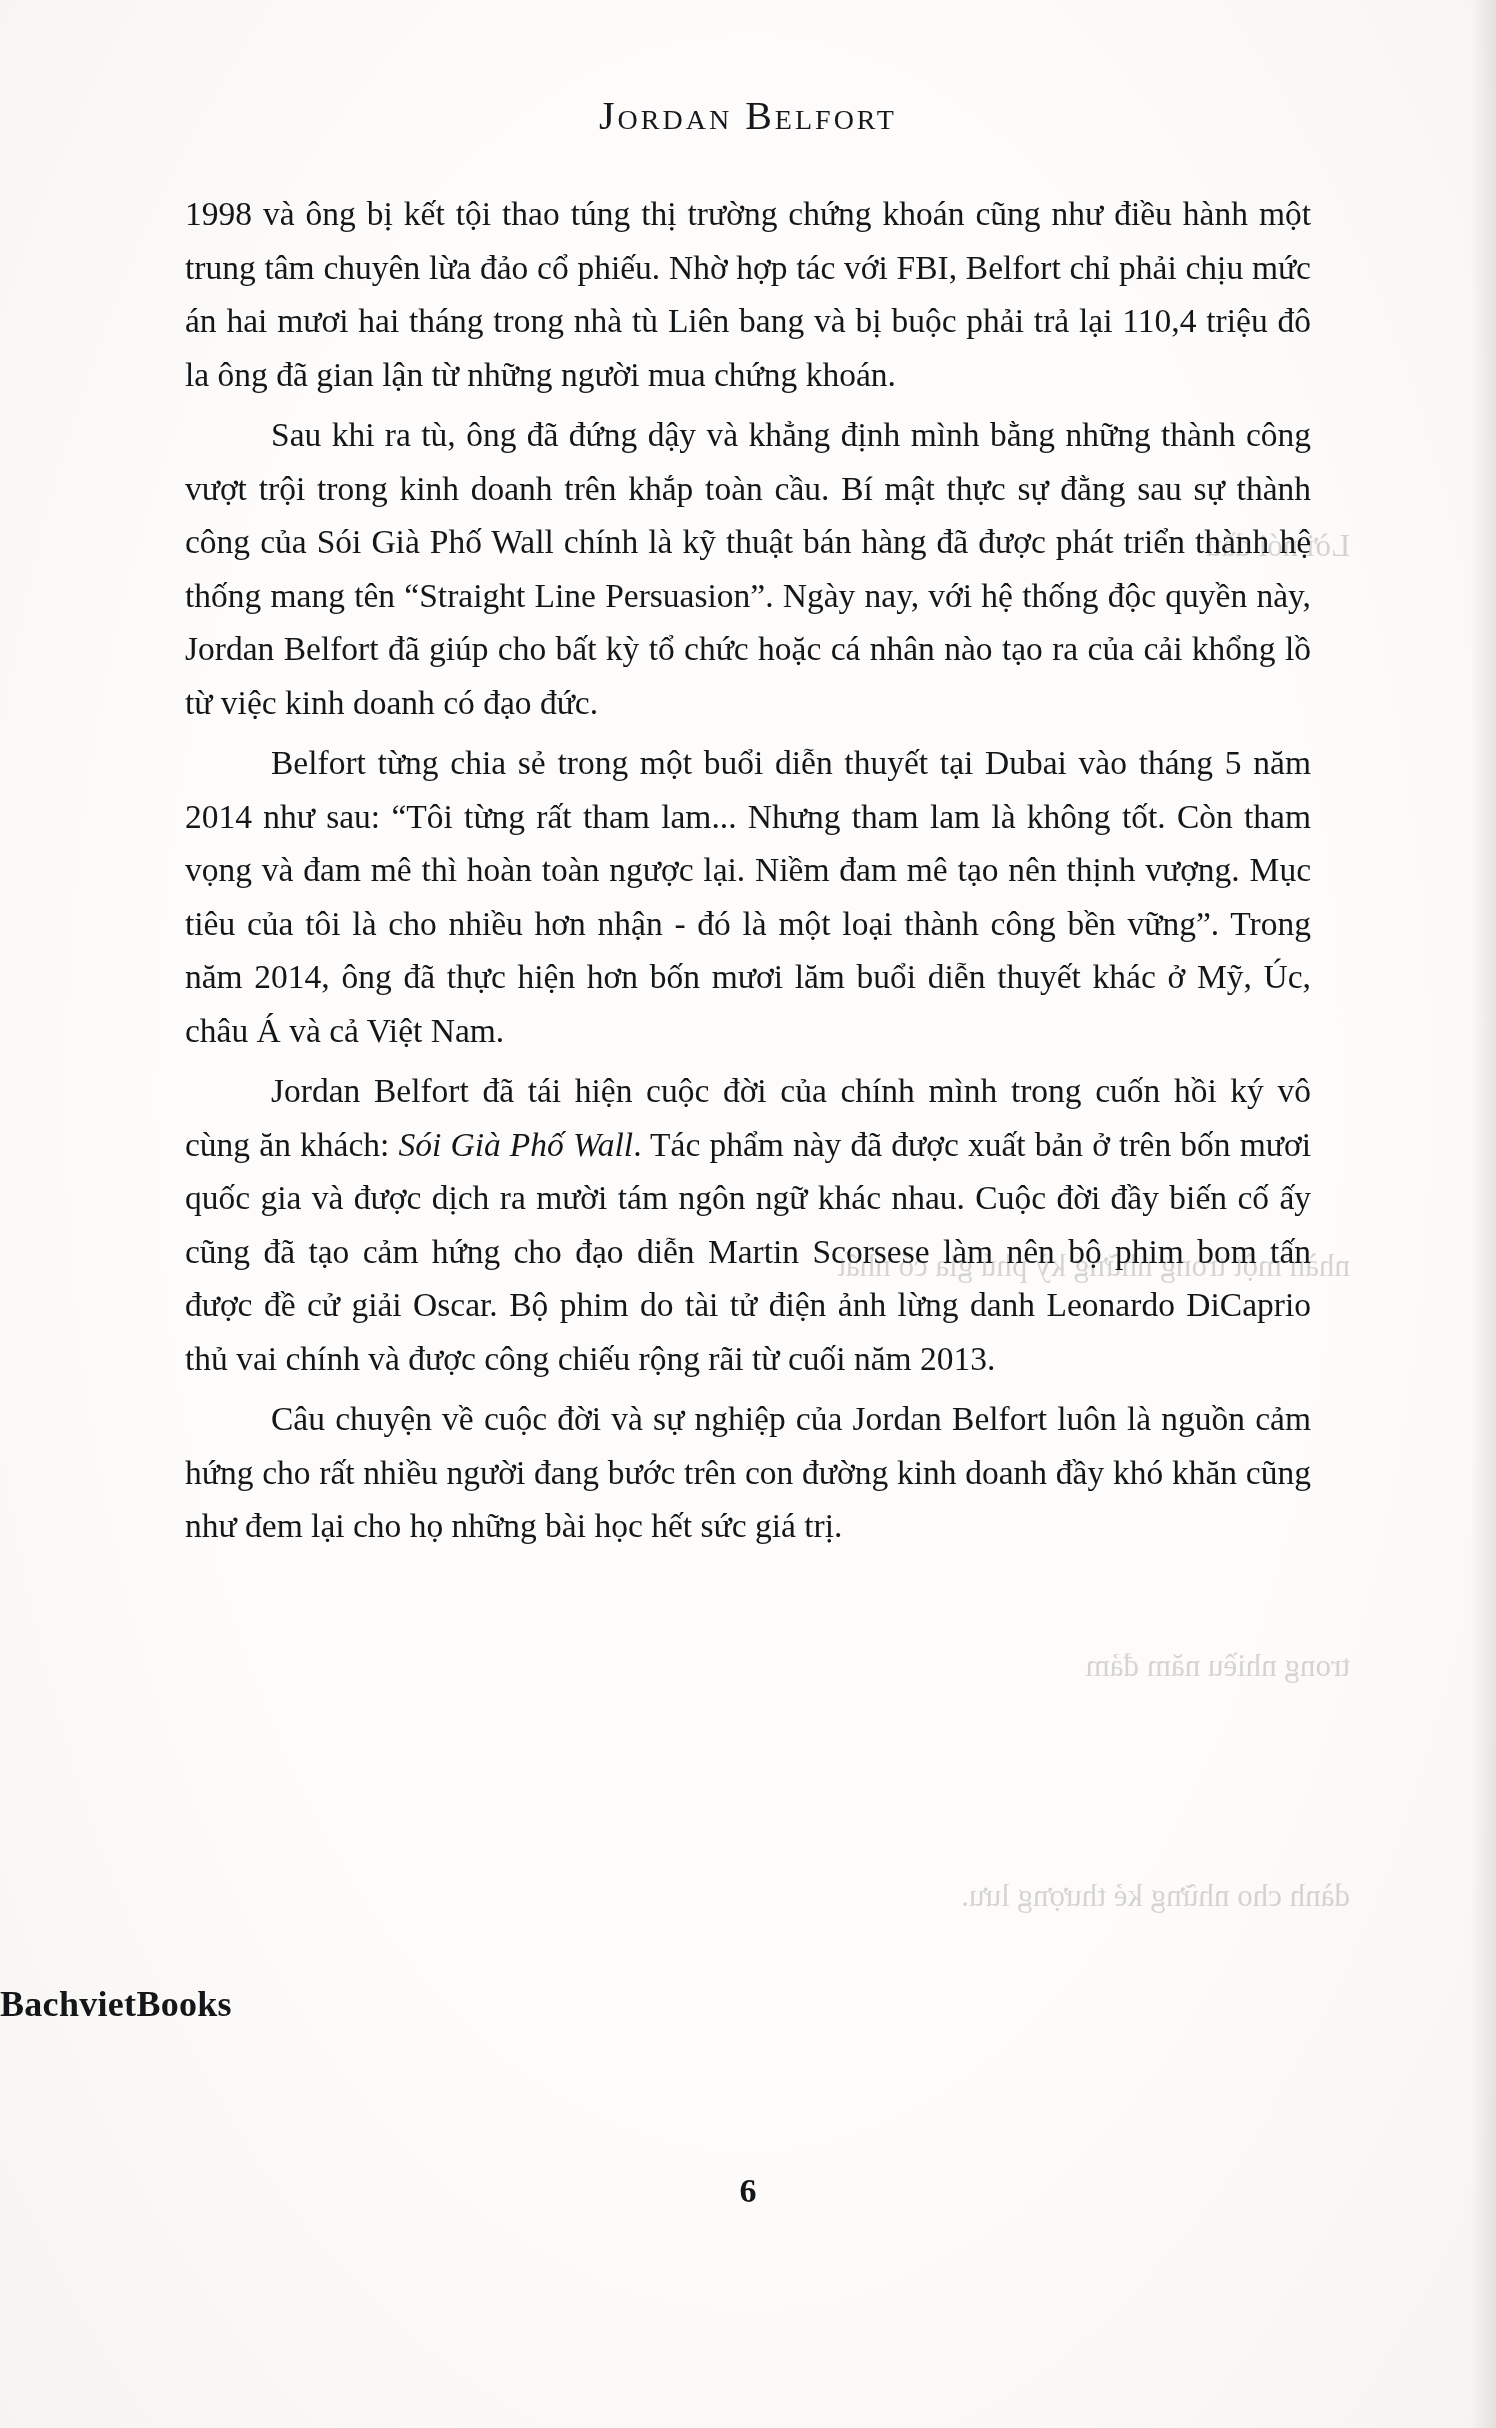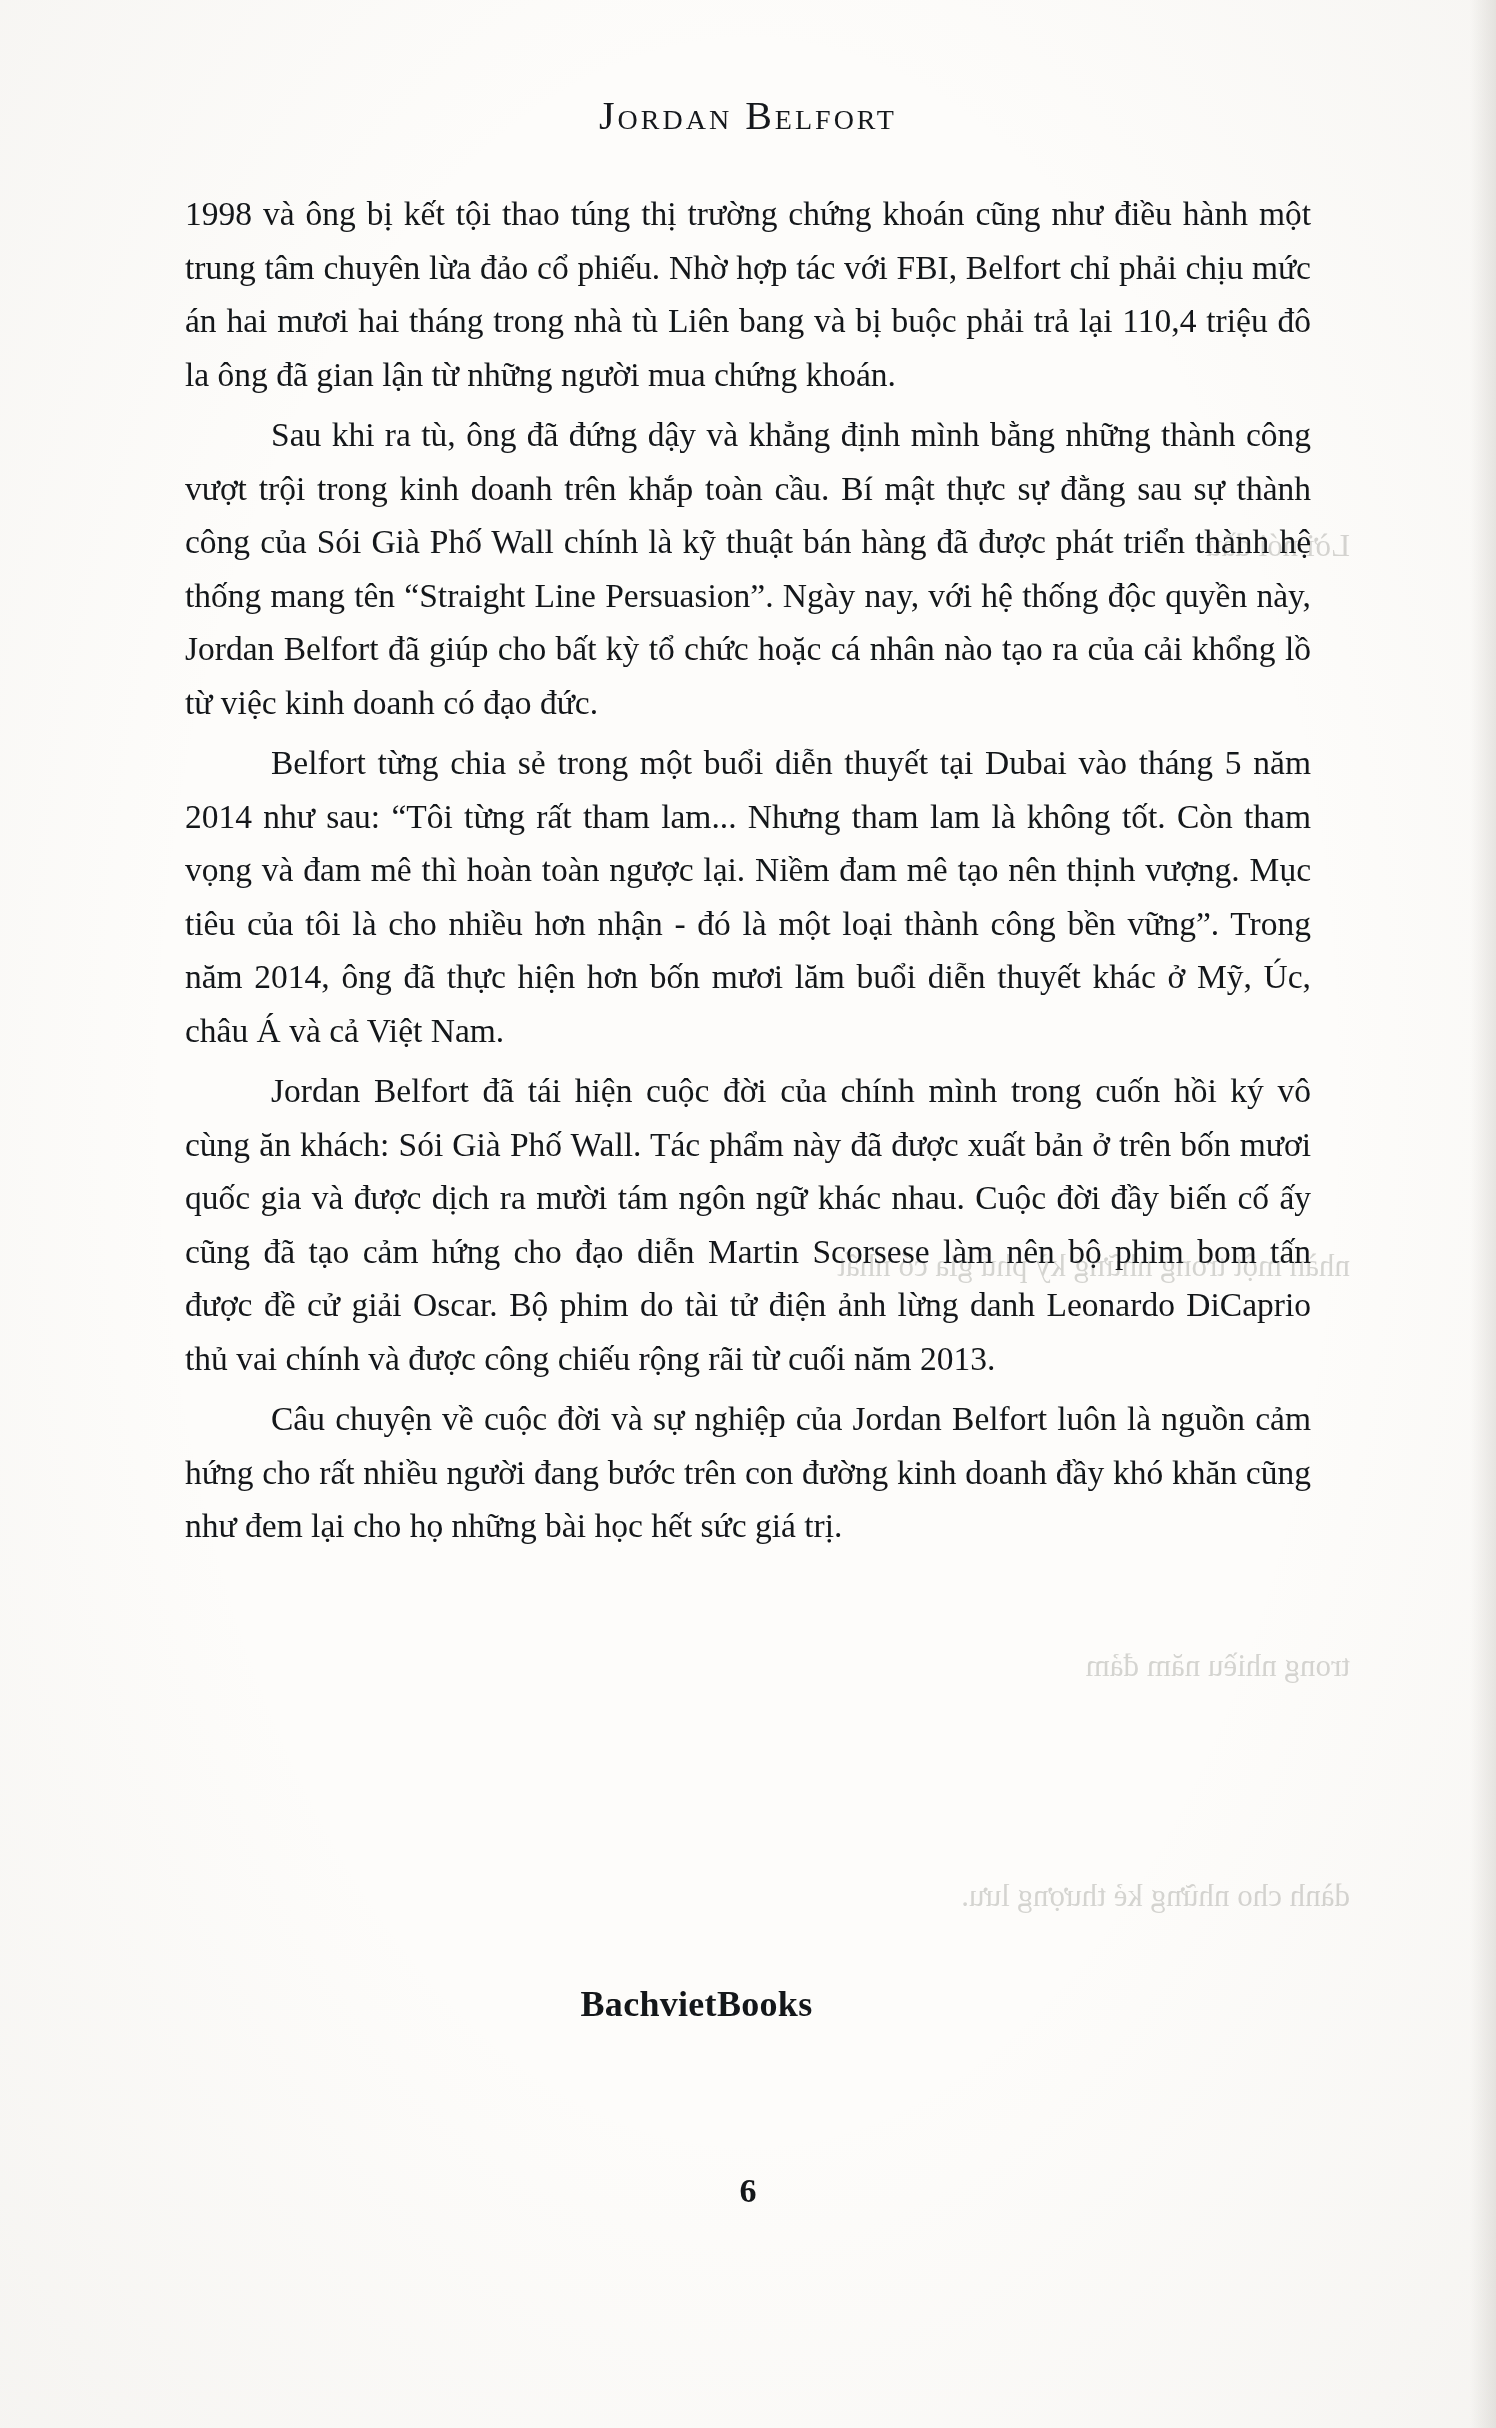--- a/index.html
+++ b/index.html
@@ -56,29 +56,30 @@
     color: #14171a;
   }
   .body-text p {
     margin: 7px;
     text-indent: 86px;
   }
   .body-text p.no-indent {
     text-indent: 0;
   }
   .body-text .ital {
+    font-style: italic;
   }
   .imprint {
     position: absolute;
     top: 1983px;
     left: 0;
     width: 1496px;
     padding-right: 103px;
     box-sizing: border-box;
-    text-align: center;
+    text-align: left;
     font-size: 36px;
     font-weight: bold;
     color: #14171a;
     letter-spacing: 0.3px;
   }
   .folio {
     position: absolute;
     top: 2172px;
     left: 0;
     width: 1496px;

